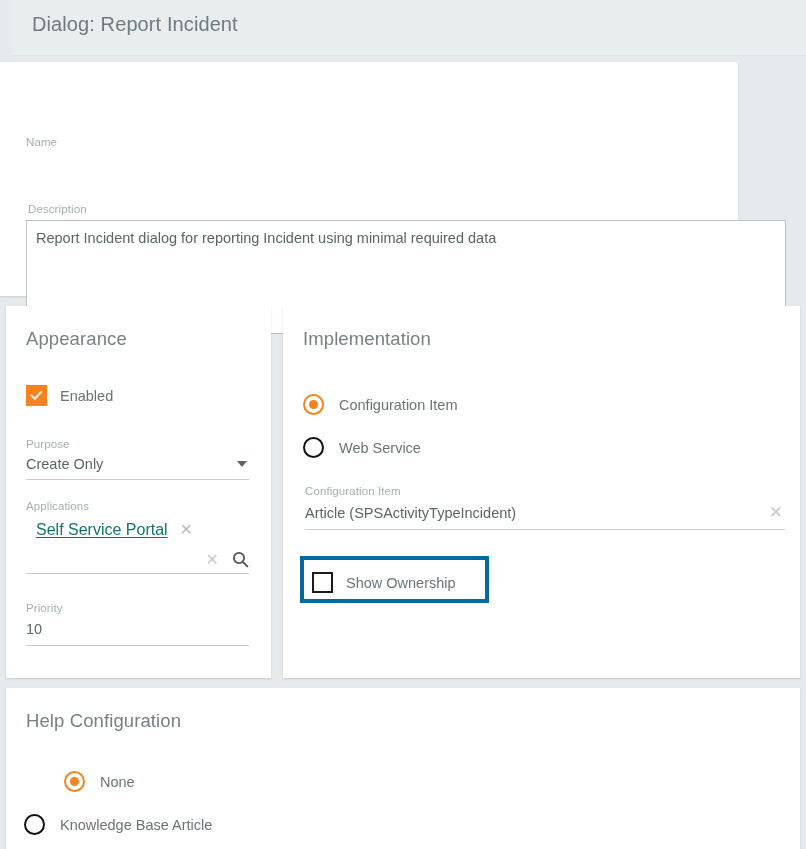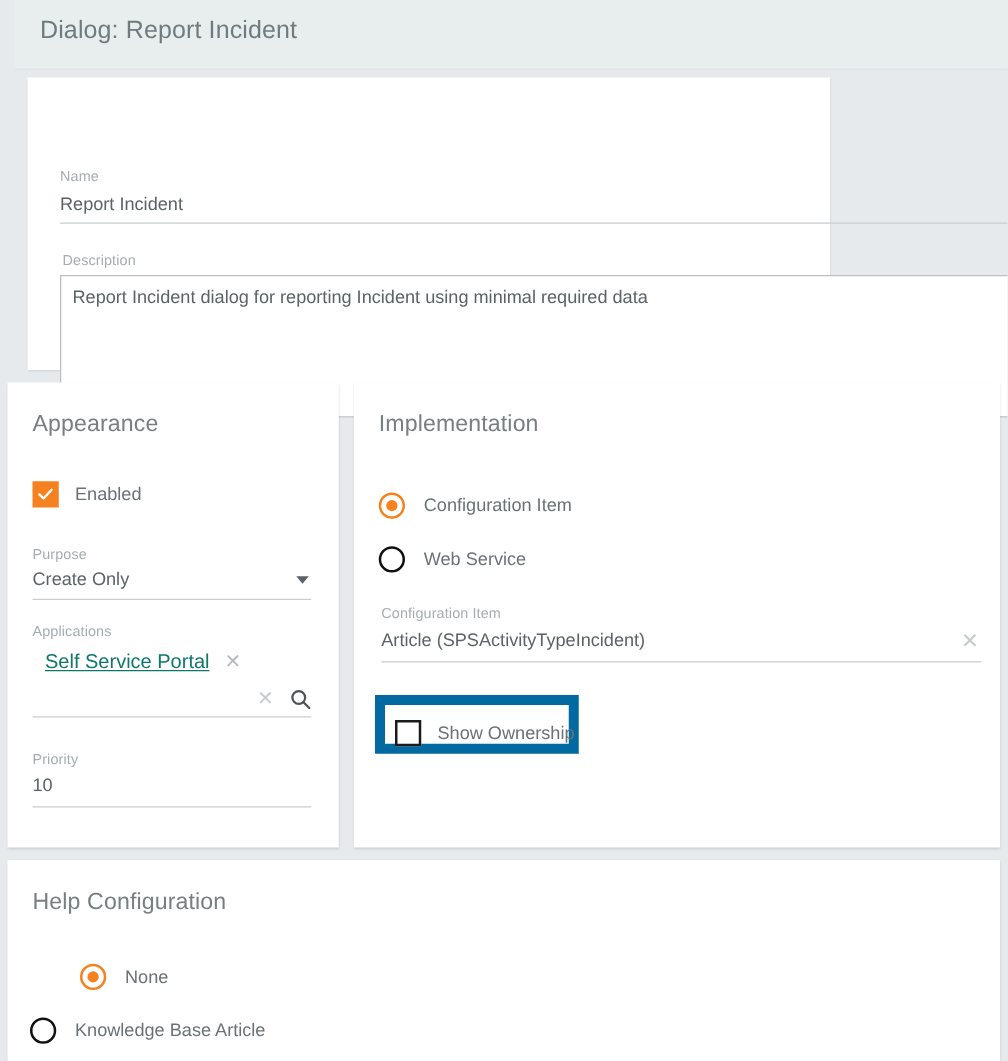--- a/index.html
+++ b/index.html
@@ -45,21 +45,21 @@
     margin-top: 6px; font-size: 11.5px; color: #8c989c;
     letter-spacing: .4px;
   }
 
   
   .card {
     position: absolute;
     background: #ffffff;
     box-shadow: 0 1px 2px rgba(0,0,0,.13);
   }
-  #card-basic   { left: 22px;   top: 62px;  width: 642px; height: 234px; }
+  #card-basic   { left: 0;   top: 62px;  width: 738px; height: 234px; }
   #card-appear  { left: 6px;   top: 306px; width: 265px; height: 372px; }
   #card-impl    { left: 283px; top: 306px; width: 517px; height: 372px; }
   #card-help    { left: 6px;   top: 688px; width: 794px; height: 161px; }
 
   .card-title {
     font-size: 18.5px; color: #777f83; font-weight: 400;
     position: absolute; left: 20px; top: 22px;
     letter-spacing: .1px;
   }
 
@@ -159,43 +159,42 @@
   #im-ci-label { position: absolute; left: 305px; top: 485px; }
   #im-ci-field {
     position: absolute; left: 305px; top: 504px; width: 480px;
     padding-bottom: 8px; display: flex; align-items: center;
   }
   #im-ci-val { flex: 1; }
   .ci-x { font-size: 17px; color: #c6cbcd; line-height: 1; cursor: pointer; margin-right: 2px; }
 
   #im-ownership-wrap {
     position: absolute; left: 300px; top: 556px;
-    width: 163px; height: 47px;
-    border: 8px solid #0369a1;
+    width: 189px; height: 47px;
+    border: 4px solid #0369a1;
     background: #fff;
   }
   #im-ownership { left: 8px; top: 12px; }
 
   
   #help-r1 { left: 24px; top: 771px; margin-left: 40px; }
   #help-r2 { left: 24px; top: 814px; }
 </style>
 </head>
 <body>
 
 <div id="app">
 
   <div class="header">
     <div class="header-title">Dialog: Report Incident</div>
 
   </div>
 
   <div class="card" id="card-basic">
     <div class="field-label" id="name-label">Name</div>
-    <div class="field-value underline-input" id="name-value">Report Incident</div>
 
     <div class="field-label" id="desc-label">Description</div>
     <div id="desc-box">Report Incident dialog for reporting Incident using minimal required data</div>
   </div>
 
   <div class="card" id="card-appear">
     <div class="card-title">Appearance</div>
   </div>
 
   <div class="cb-row" id="ap-enabled">

